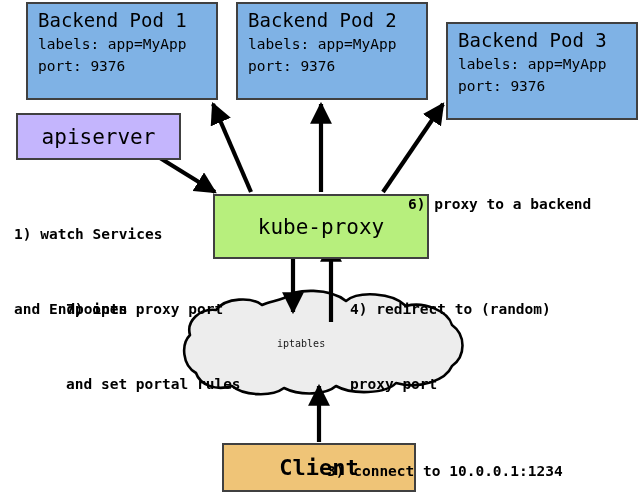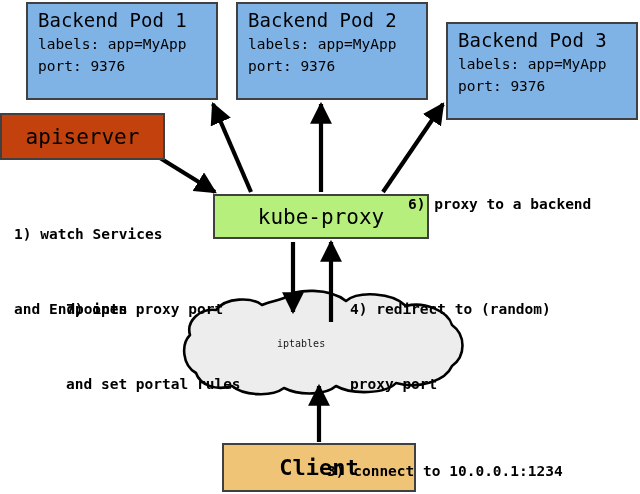--- a/index.html
+++ b/index.html
@@ -41,24 +41,25 @@
     color: #000000;
     white-space: nowrap;
   }
   .pod-line {
     font-size: 14.5px;
     line-height: 22px;
     color: #000000;
     white-space: nowrap;
   }
   .apiserver {
-    background: #c2410c;
+    background: #c4b5fd;
     display: flex;
     align-items: center;
     justify-content: center;
+    margin-left: 16px;
   }
   .apiserver-label {
     font-size: 21px;
     color: #000000;
   }
   .kubeproxy {
     background: #b7ef7d;
     display: flex;
     align-items: center;
     justify-content: center;
@@ -136,21 +137,21 @@
   <div class="node pod" style="left:446px; top:2px; width:192px; height:98px;margin-top:20px;">
     <div class="pod-title">Backend Pod 3</div>
     <div class="pod-line">labels: app=MyApp</div>
     <div class="pod-line">port: 9376</div>
   </div>
 
   <div class="node apiserver" style="left:0px; top:113px; width:165px; height:47px;">
     <span class="apiserver-label">apiserver</span>
   </div>
 
-  <div class="node kubeproxy" style="left:213px; top:194px; width:216px; height:45px;text-align:right;">
+  <div class="node kubeproxy" style="left:213px; top:194px; width:216px; height:65px;text-align:right;">
     <span class="kubeproxy-label">kube-proxy</span>
   </div>
 
   <div class="node client" style="left:222px; top:443px; width:194px; height:49px;font-weight:bold;">
     <span class="client-label">Client</span>
   </div>
 
   <div class="cloud-label" style="left:277px; top:338px;">iptables</div>
 
   <svg class="layer arrows" viewBox="0 0 640 494">

